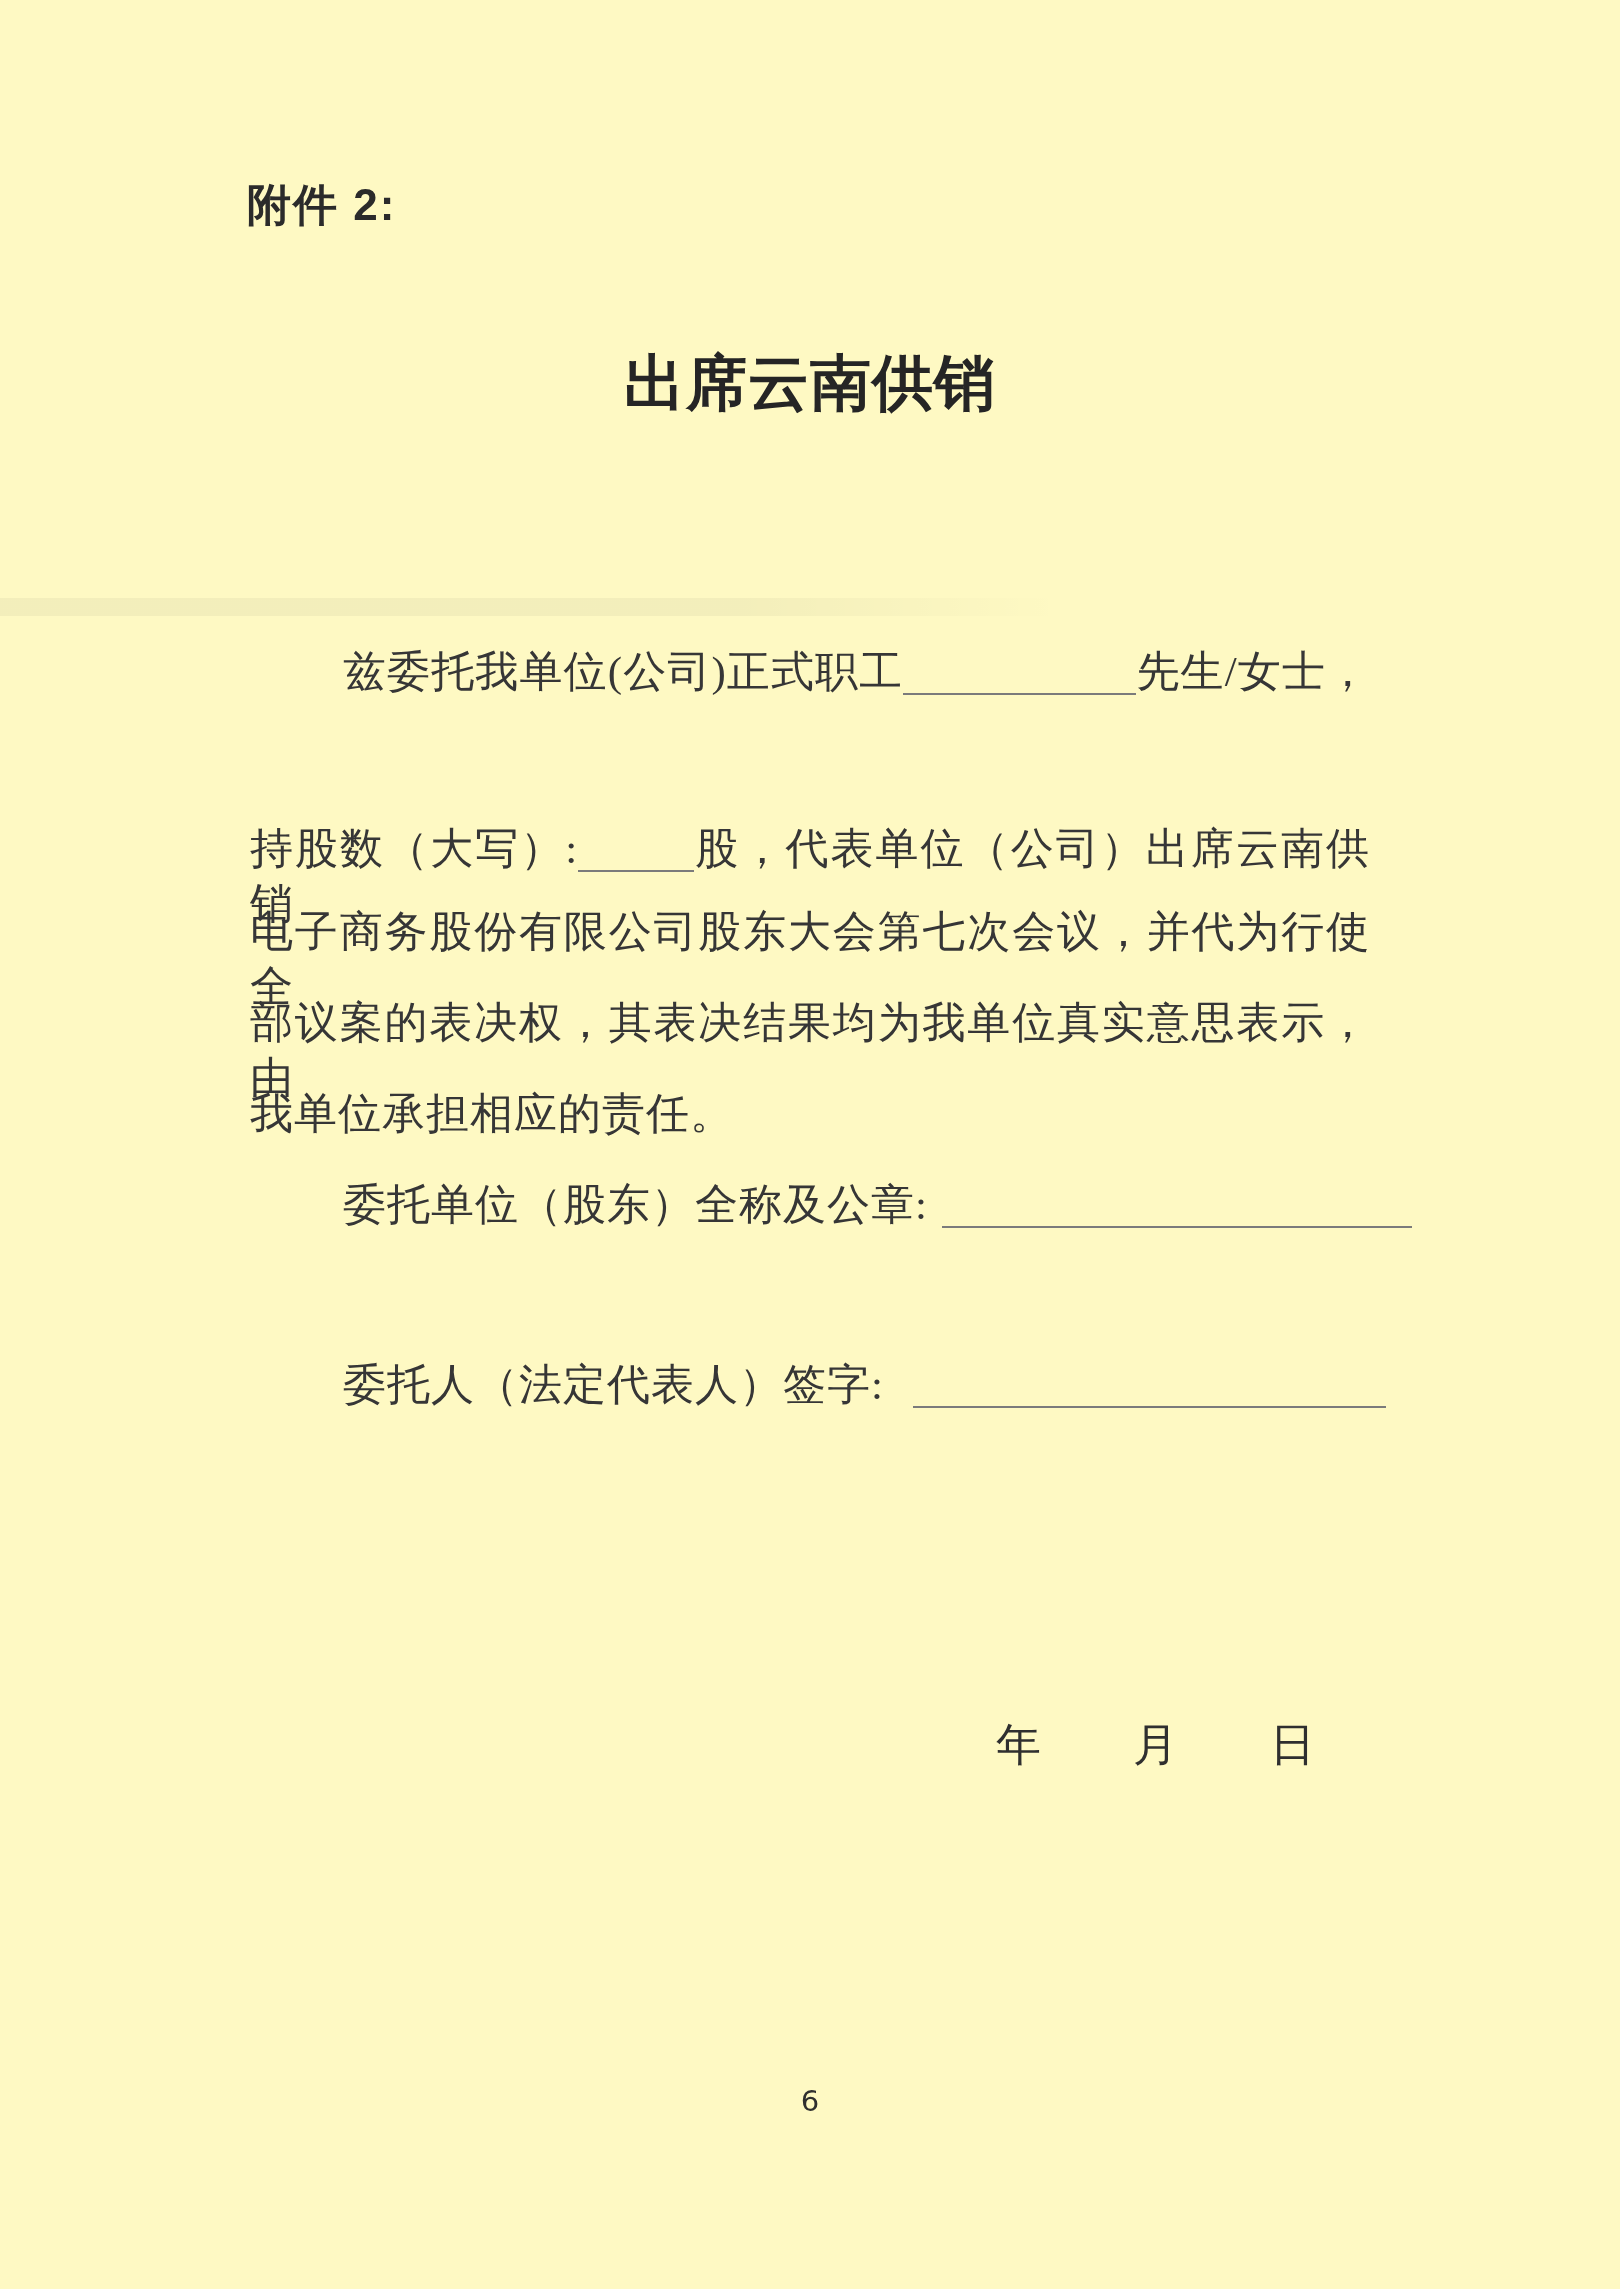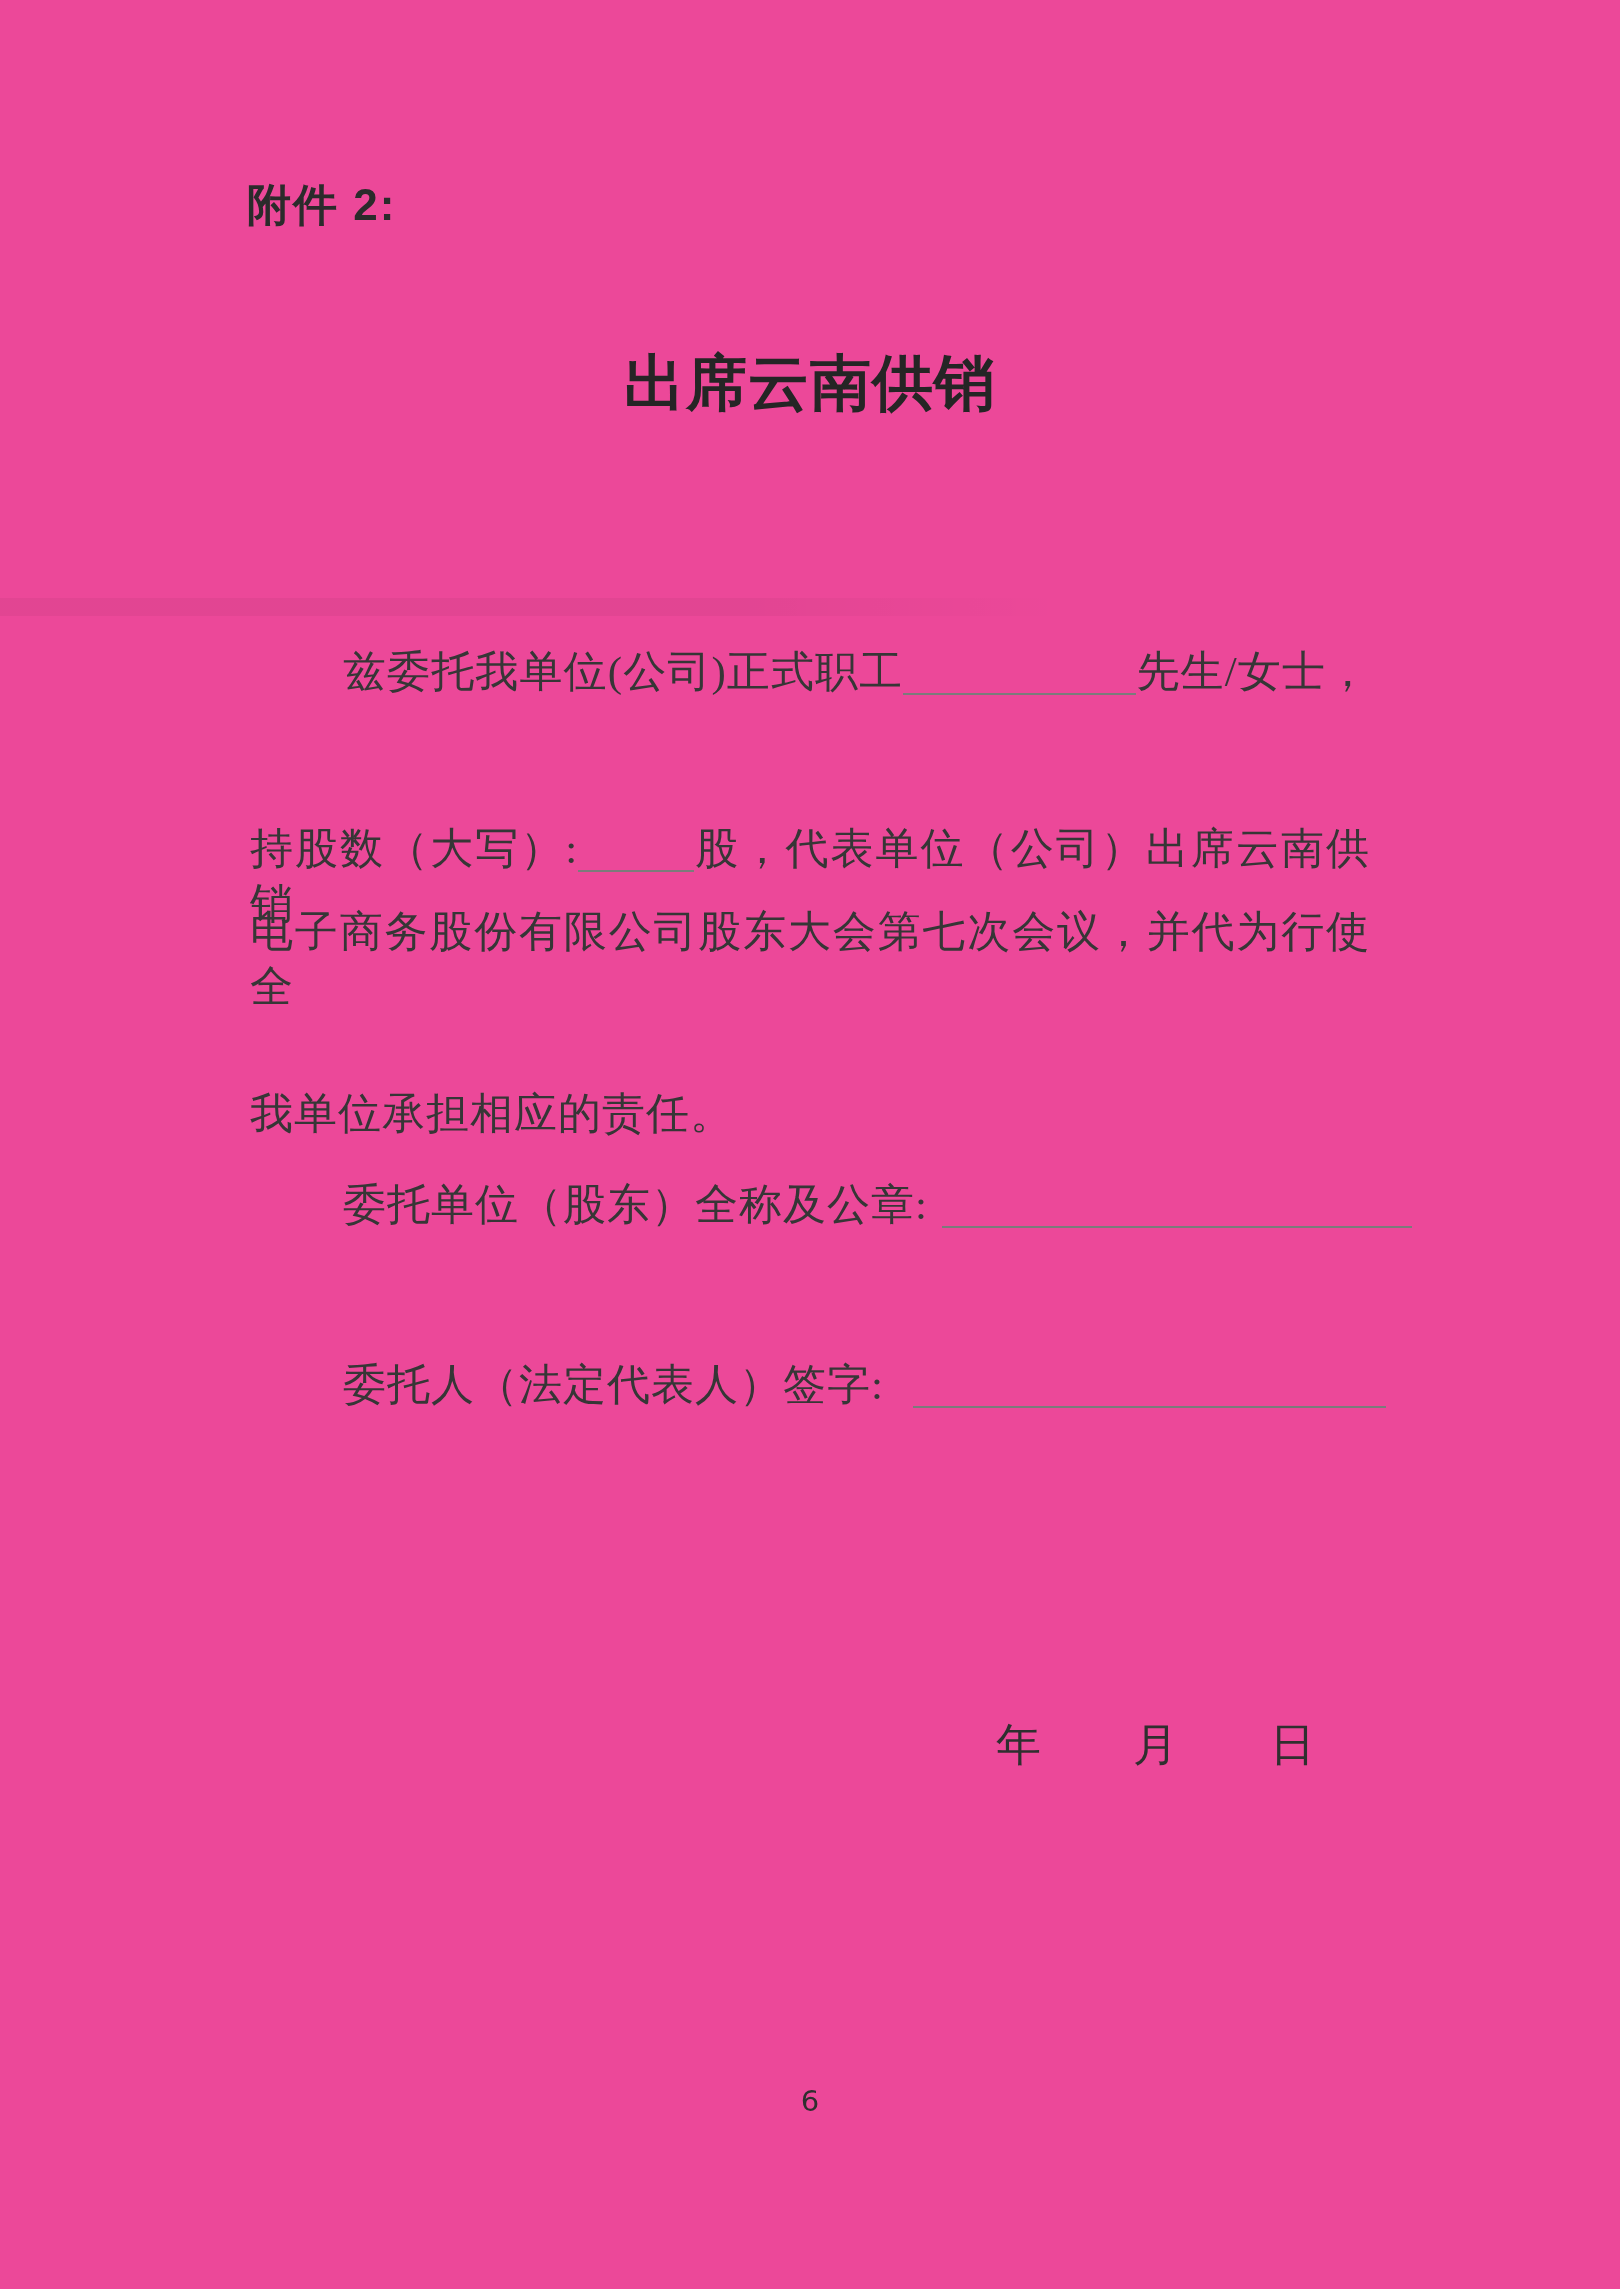--- a/index.html
+++ b/index.html
@@ -1,21 +1,21 @@
 <!DOCTYPE html>
 <html><head>
 <meta charset="utf-8">
 <style>
   html, body { margin: 0; padding: 0; background: #e8e8e8; }
   .page {
     position: relative;
     width: 1620px;
     height: 2290px;
     margin: 0 auto;
-    background: #ec4899;
+    background: #fef9c3;
     font-family: "Liberation Serif", serif;
     color: #363636;
     overflow: hidden;
   }
   .attachment-label {
     position: absolute;
     left: 247px;
     top: 176px;
     font-size: 44px;
     font-weight: 700;
@@ -103,20 +103,23 @@
 
 
   <div class="bline jline" style="top:818px;">
     <span>持股数（大写）:</span><span class="blank" style="width:116px;"></span><span>股，代表单位（公司）出席云南供销</span>
   </div>
 
   <div class="bline jline" style="top:904px;">
     <span>电子商务股份有限公司股东大会第七次会议，并代为行使全</span>
   </div>
 
+  <div class="bline jline" style="top:995px;">
+    <span>部议案的表决权，其表决结果均为我单位真实意思表示，由</span>
+  </div>
 
   <div class="bline" style="top:1086px;">
     <span>我单位承担相应的责任。</span>
   </div>
 
   <div class="bline indent" style="top:1174px;">
     <span>委托单位（股东）全称及公章:</span><span class="blank" style="width:470px;margin-left:13.7px;"></span>
   </div>
 
   <div class="bline indent" style="top:1354px;">

